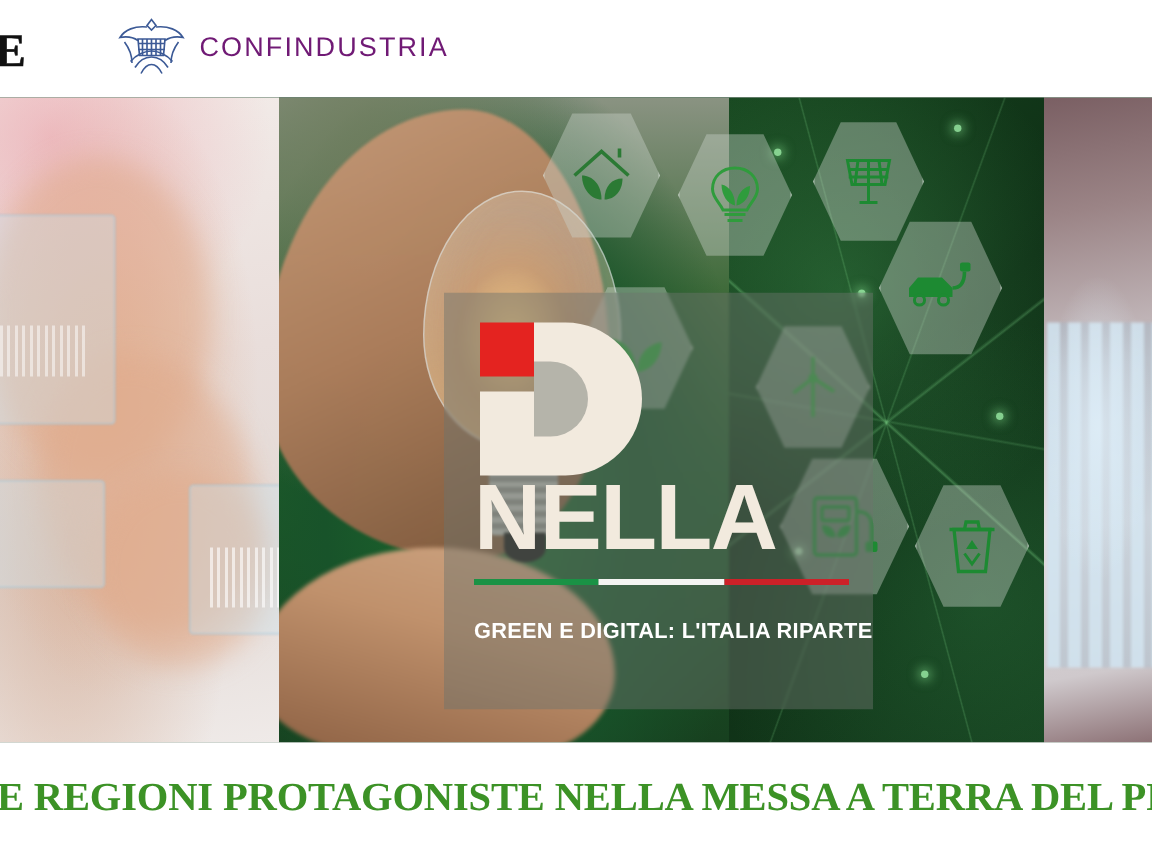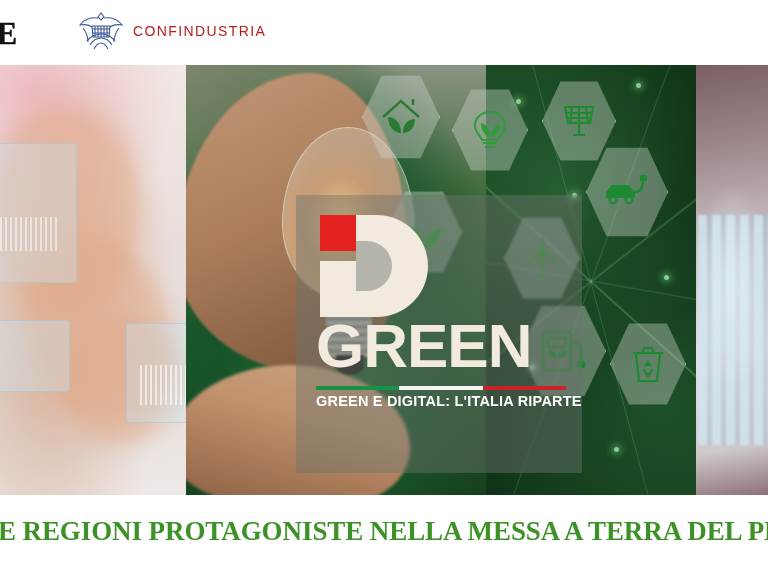--- a/index.html
+++ b/index.html
@@ -43,23 +43,23 @@
   .confindustria {
     position: absolute;
     left: 78px;
     top: 10px;
     display: flex;
     align-items: center;
     gap: 9px;
   }
   .eagle-mark { width: 46px; height: 42px; display: block; }
   .confindustria-word {
-    font-size: 14px;
+    font-size: 18px;
     letter-spacing: 1.4px;
-    color: #b91c1c;
+    color: #701a75;
     font-family: "Liberation Sans", sans-serif;
     white-space: nowrap;
   }
 
   
   .banner {
     position: absolute;
     left: 0; top: 65px;
     width: 768px;
     height: 430px;
@@ -284,21 +284,21 @@
   }
   .tri-g { flex: 1; background: #1a9245; }
   .tri-w { flex: 1; background: #f4f4f2; }
   .tri-r { flex: 1; background: #cc2128; }
   .tagline {
     color: #ffffff;
     font-family: "Liberation Sans", sans-serif;
     font-weight: bold;
     font-size: 14.5px;
     letter-spacing: 0.2px;
-    margin-top: 3px;
+    margin-top: 23px;
     white-space: nowrap;
   }
 
   
   .panel-right {
     position: absolute;
     left: 696px; top: 0;
     width: 72px; height: 430px;
     overflow: hidden;
     background:
@@ -500,21 +500,21 @@
     <div class="city-bars"></div>
     <div class="city-glow"></div>
   </div>
 
   <div class="logo-plate">
     <div class="id-mark">
       <div class="id-square"></div>
       <div class="id-stem"></div>
       <div class="id-d"></div>
     </div>
-    <div class="word-days">GREEN</div>
+    <div class="word-days">NELLA</div>
     <div class="tricolore">
       <span class="tri-g"></span>
       <span class="tri-w"></span>
       <span class="tri-r"></span>
     </div>
     <div class="tagline">GREEN E DIGITAL: L'ITALIA RIPARTE</div>
   </div>
 </section>
 
 <div class="headline-zone">

